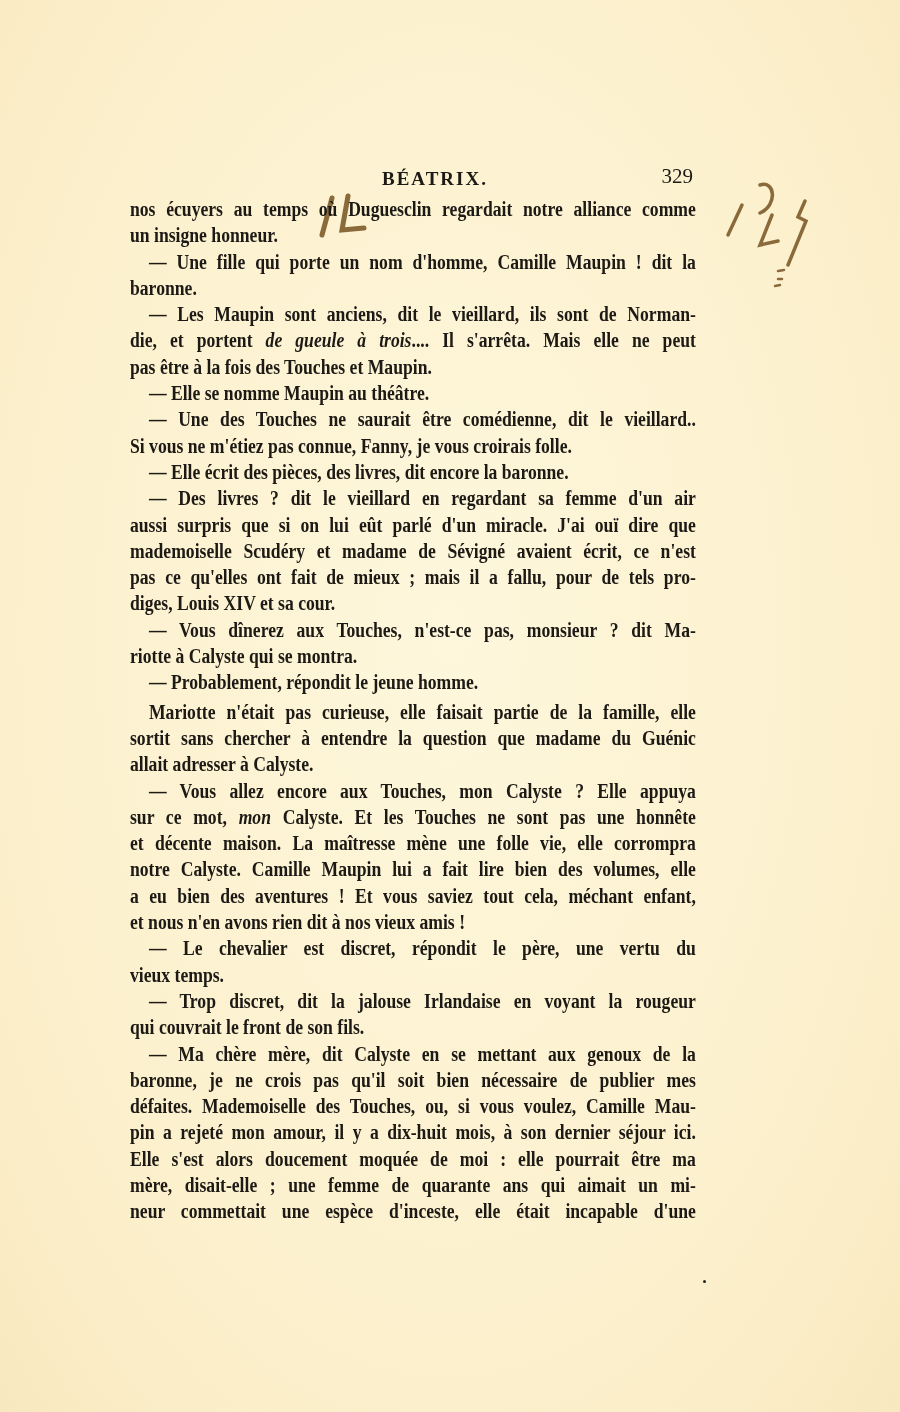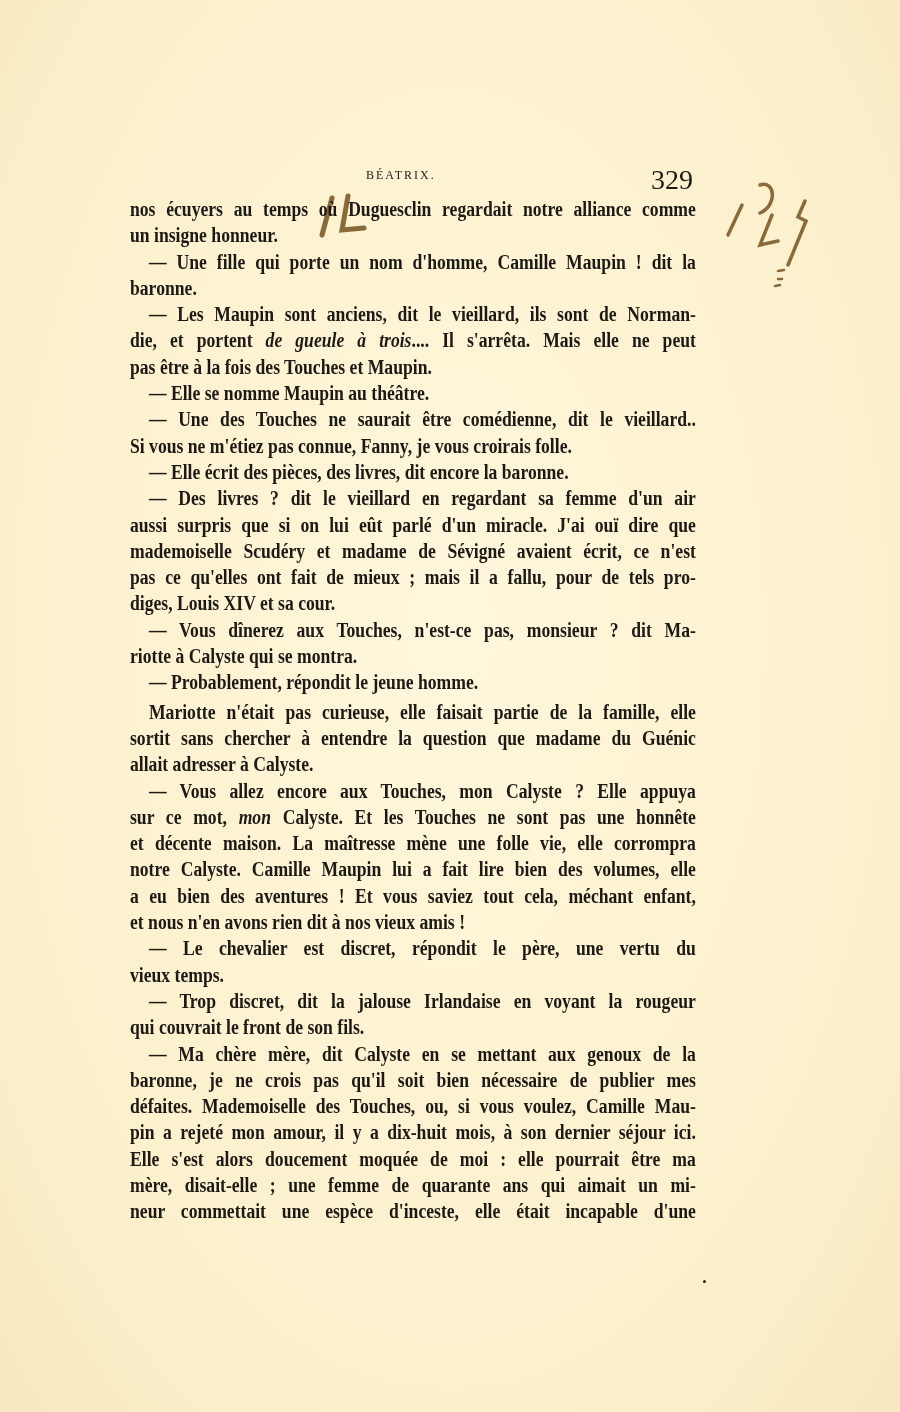--- a/index.html
+++ b/index.html
@@ -9,26 +9,26 @@
     background-image: radial-gradient(ellipse at 50% 45%, #fef7dc 0%, #fcf0cc 70%, #f8e8bf 100%);
     position: relative;
     font-family: "Liberation Serif", "DejaVu Serif", serif;
     color: #1d1a15;
   }
   .page { position: absolute; left: 0; top: 0; width: 900px; height: 1412px; }
   .running-head {
     position: absolute; top: 166px; left: 130px; width: 563px; height: 24px;
   }
   .running-title {
-    position: absolute; left: 236px; top: 2px;
-    font-size: 12px; letter-spacing: 2px; font-weight: normal;
+    position: absolute; left: 252px; top: 2px;
+    font-size: 19px; letter-spacing: 2px; font-weight: bold;
   }
   .page-number {
     position: absolute; right: 0; top: -2px;
-    font-size: 28px;
+    font-size: 21px;
     text-align: center;
   }
   .body-text {
     position: absolute; left: 130px; top: 196px; width: 566px; font-weight: bold;
   }
   .line {
     height: 26.3px; line-height: 26.3px;
     font-size: 20.5px;
     white-space: nowrap;
     text-align: justify; text-align-last: justify;

